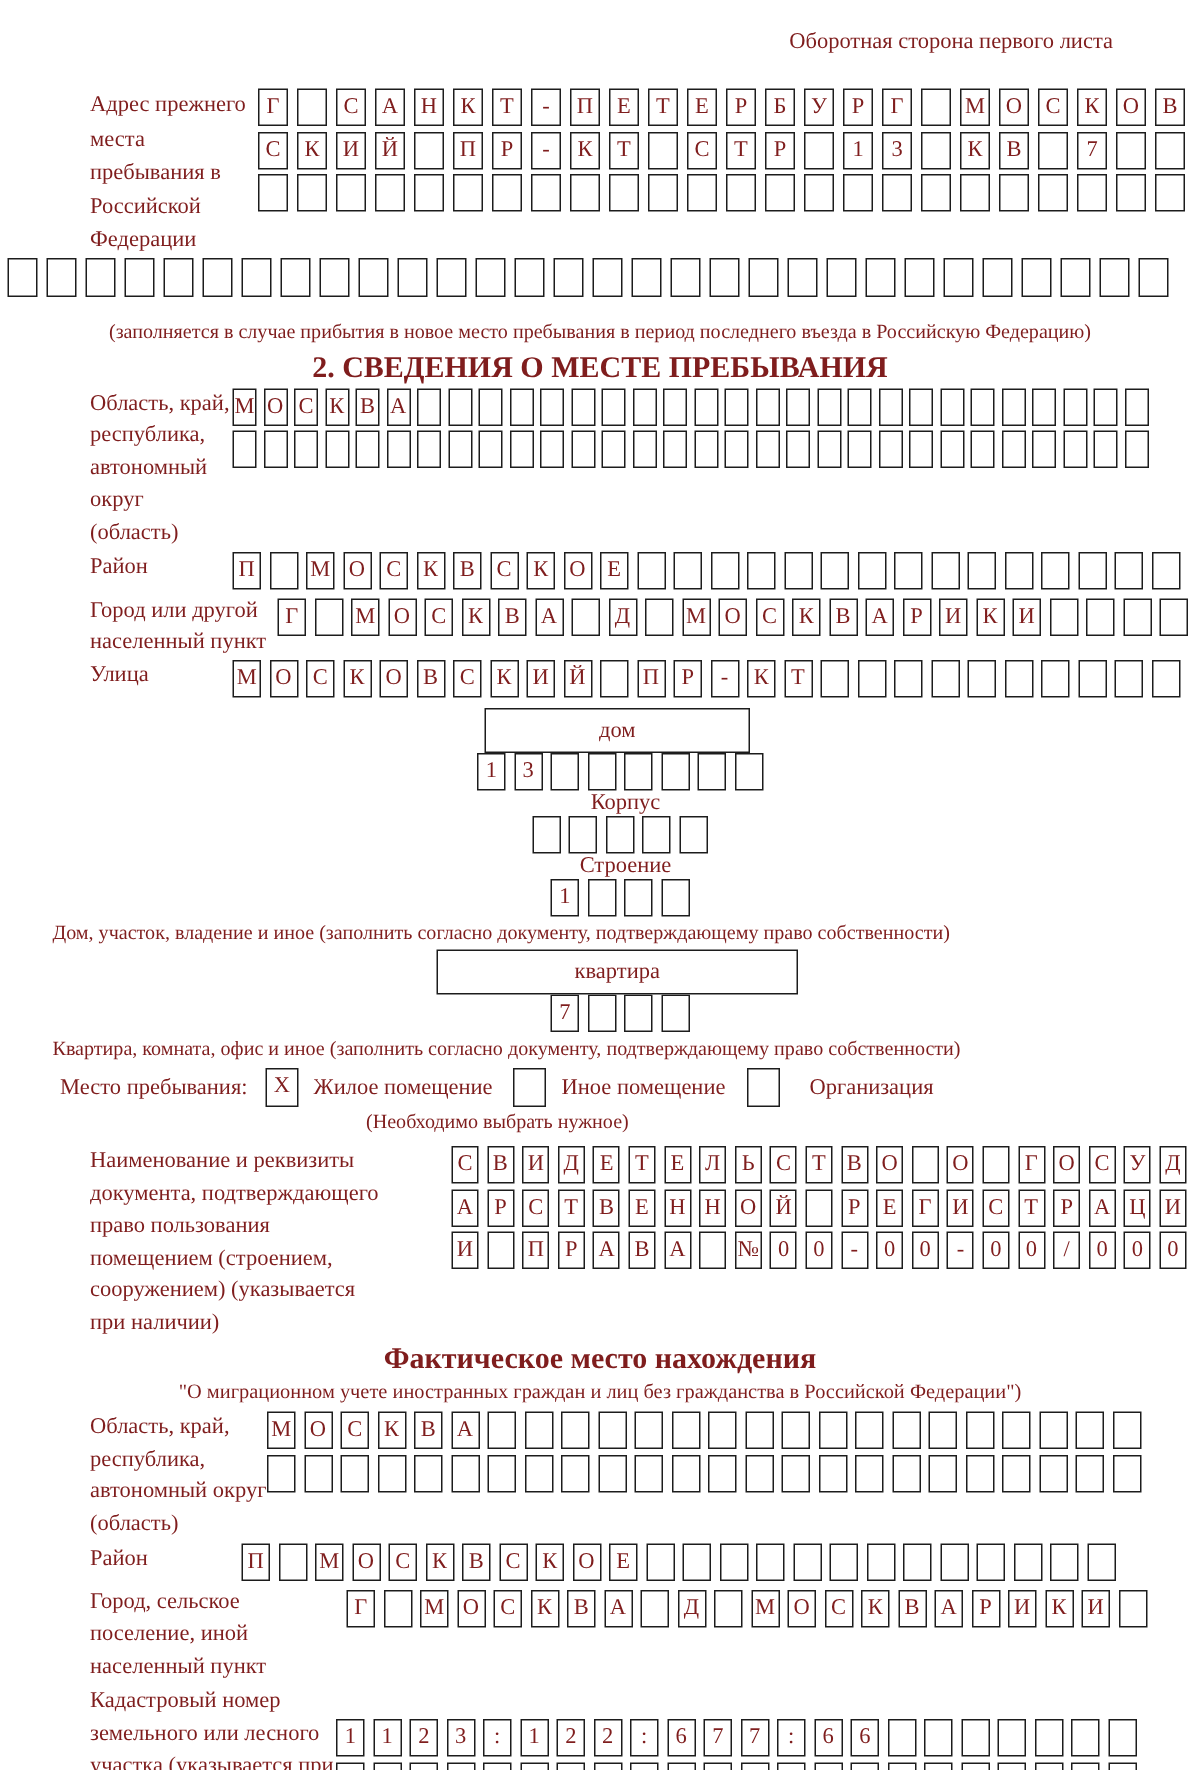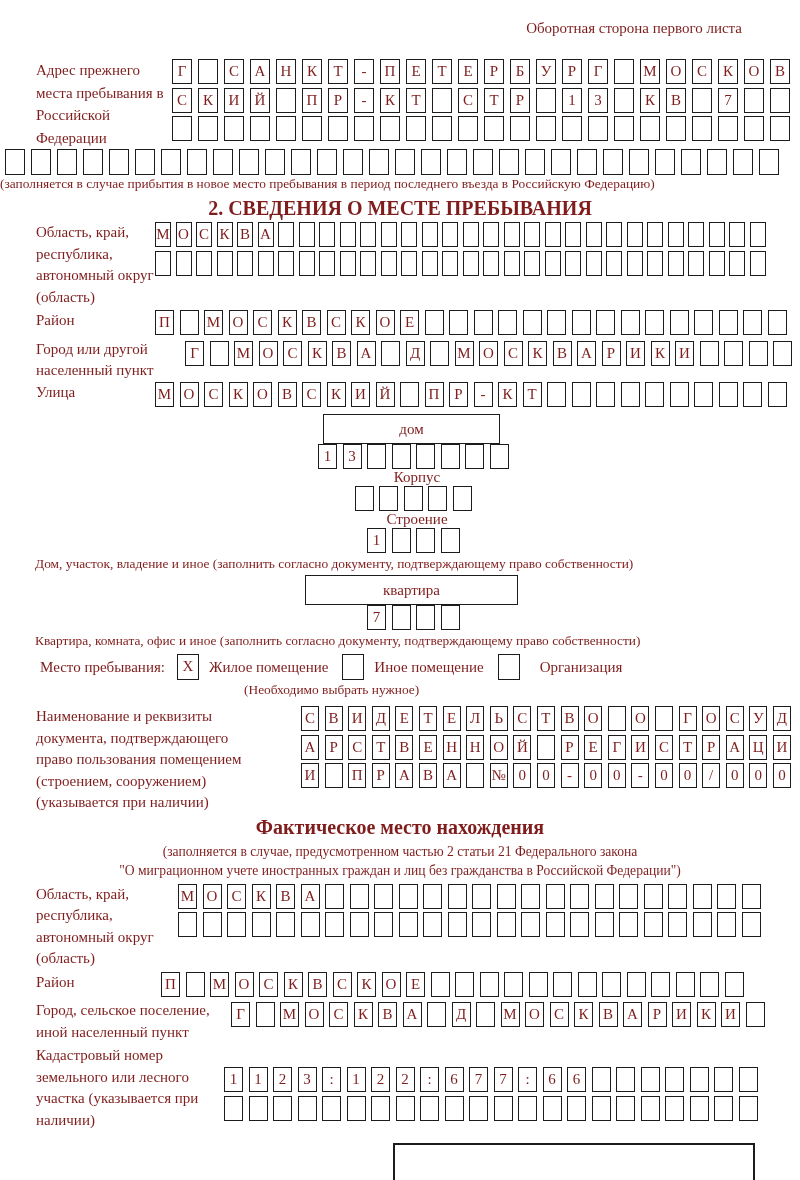--- a/index.html
+++ b/index.html
@@ -1,49 +1,49 @@
 <!DOCTYPE html>
 <html><head>
 <meta charset="utf-8">
 <style>
   html,body{margin:0;padding:0;background:#fff;}
   .page{width:800px;height:1180px;background:#fff;color:#7f1d1d;
         font-family:"Liberation Serif","DejaVu Serif",serif;font-size:15px;
         overflow:hidden;position:relative;box-sizing:border-box;}
   .hdr{text-align:right;padding:20px 58px 0 0;font-size:15px;}
   .frow{display:flex;align-items:flex-start;}
-  .lbl{line-height:21.5px;box-sizing:border-box;padding-left:36px;}
+  .lbl{line-height:21.5px;box-sizing:border-box;padding-left:60px;}
   .cellrow{display:flex;margin-bottom:3.5px;}
   .cell{box-sizing:border-box;border:1.7px solid #1c1c1c;background:#fff;
         text-align:center;flex:0 0 auto;font-size:15px;display:inline-block;}
   
   .c-a .cell{width:20px;height:25px;line-height:22px;margin-right:6px;}
   .c-full .cell{width:20px;height:26px;line-height:23px;margin-right:6px;}
   .c-obl .cell{width:16px;height:25px;line-height:22px;margin-right:4.5px;}
   .c-b .cell{width:19px;height:25px;line-height:22px;margin-right:5.5px;}
   .c-doc .cell{width:18px;height:25px;line-height:22px;margin-right:5.6px;}
   .mark{width:22px;height:26px;line-height:23px;}
   .s1{margin-top:22px;}
   .s1 .lbl{width:172px;line-height:22.5px;}
   .fullrow{margin:0 0 0 5px;}
-  .note{font-size:13.4px;margin-top:1px;}
+  .note{font-size:13.4px;text-align:center;margin-top:15px;}
   .title{font-weight:bold;text-align:center;font-size:20px;margin-top:5px;}
   .lbl-155{width:155px;}
   .lbl-161{width:161px;}
   .lbl-178{width:178px;}
   .lbl-185{width:185px;}
   .lbl-224{width:224px;}
   .lbl-231{width:231px;}
   .lbl-260{width:260px;}
   .mt2{margin-top:2px;} .mt4{margin-top:4px;} .mt8{margin-top:8px;gap:41px;}
   .houserow{display:flex;align-items:center;margin:4px 0 0 32px;flex-direction:column;}
   .labelbox{border:1.7px solid #1c1c1c;height:30px;display:flex;align-items:center;
             justify-content:center;box-sizing:border-box;margin-right:9px;background:#fff;}
   .lb-dom{width:177px;}
-  .lb-kv{width:213px;}
+  .lb-kv{width:241px;}
   .inline-lbl{margin:0 9px 0 11px;white-space:nowrap;}
   .small-note{font-size:13.4px;margin:3px 0 3px 35px;}
   .stayrow{display:flex;align-items:center;margin:5px 0 0 40px;}
   .stayrow .optlbl{margin:0 14px 0 10px;}
   .stayrow .toplbl{margin-right:12px;}
   .choose-note{font-size:13.4px;margin:2px 0 0 244px;}
   .doc .lbl{line-height:21.5px;}
   .center-note{font-size:13.6px;text-align:center;margin-top:3px;line-height:19px;}
   .stampbox{margin:12px 0 0 393px;width:362px;height:172px;border:2px solid #1c1c1c;
             box-sizing:border-box;background:#fff;}
@@ -461,21 +461,20 @@
           <span class="cell">0</span>
           <span class="cell">/</span>
           <span class="cell">0</span>
           <span class="cell">0</span>
           <span class="cell">0</span>
         </div>
     </div>
   </div>
 
   <div class="title" style="margin-top:2px">Фактическое место нахождения</div>
-  <div class="center-note">(заполняется в случае, предусмотренном частью 2 статьи 21 Федерального закона</div>
   <div class="center-note" style="margin-top:0">"О миграционном учете иностранных граждан и лиц без гражданства в Российской Федерации")</div>
 
   <div class="frow mt4">
     <div class="lbl lbl-178">Область, край, республика, автономный округ (область)</div>
     <div>
       <div class="cellrow c-b">
           <span class="cell">М</span>
           <span class="cell">О</span>
           <span class="cell">С</span>
           <span class="cell">К</span>

